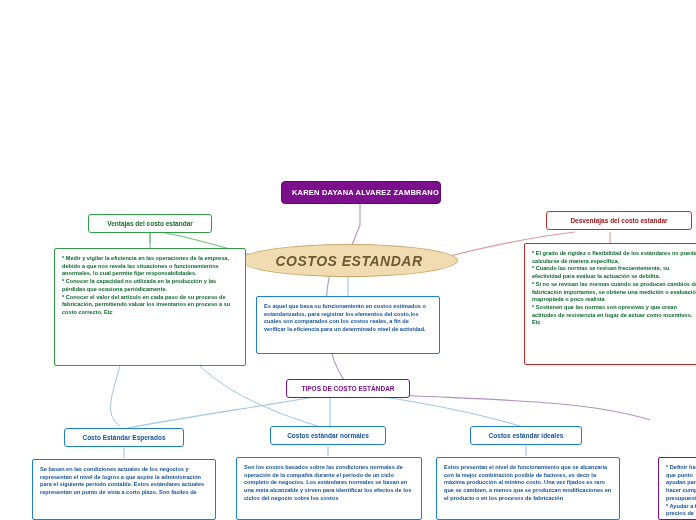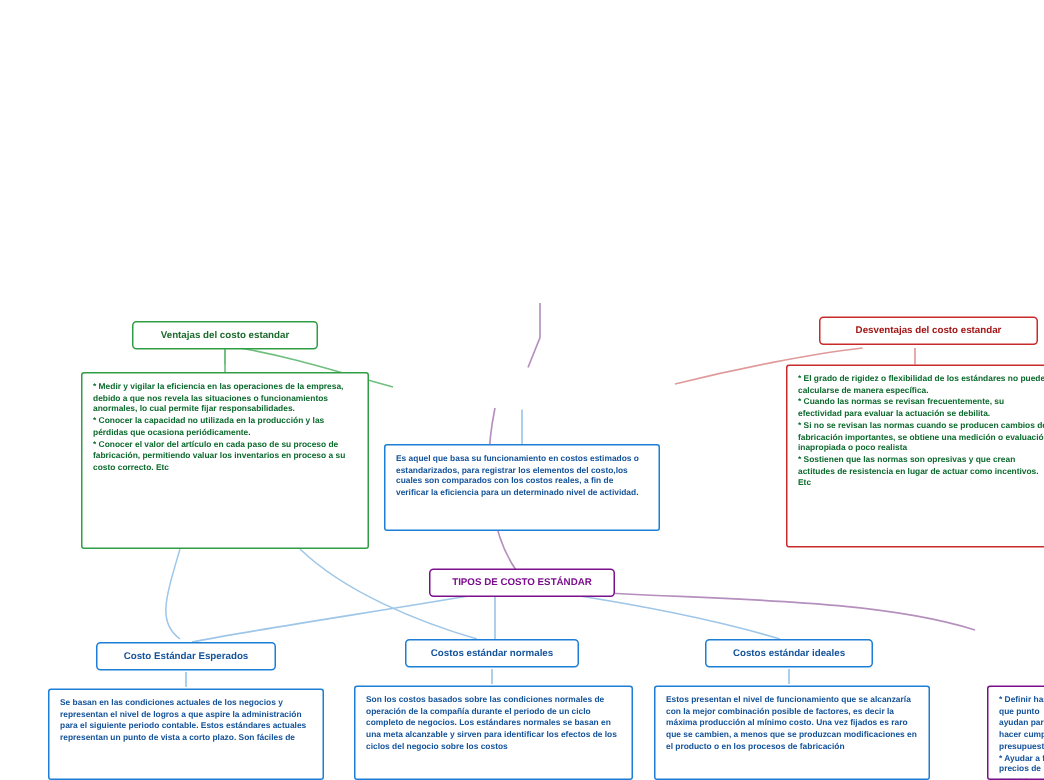--- a/index.html
+++ b/index.html
@@ -149,21 +149,27 @@
     <path d="M382 394 C470 400 580 398 650 420" stroke="#b58fbd" stroke-width="1.1" fill="none"></path>
 
     <path d="M124 448 L124 458" stroke="#9ec6e8" stroke-width="1.1" fill="none"></path>
     <path d="M328 446 L328 456" stroke="#9ec6e8" stroke-width="1.1" fill="none"></path>
     <path d="M526 446 L526 456" stroke="#9ec6e8" stroke-width="1.1" fill="none"></path>
 
     <path d="M120 366 C110 400 105 415 120 426" stroke="#9ec6e8" stroke-width="1" fill="none"></path>
     <path d="M200 366 C230 395 280 415 318 426" stroke="#9ec6e8" stroke-width="1" fill="none"></path>
   </svg>
 
-
+  <div class="node root-node" style="left:281px; top:181px; width:160px;">
+    <span>KAREN DAYANA ALVAREZ ZAMBRANO</span>
+  </div>
+
+  <div class="node central-oval" style="left:240px; top:244px; width:218px; height:33px;">
+    <span>COSTOS ESTANDAR</span>
+  </div>
 
   <div class="node pill pill-green" style="left:88px; top:214px; width:124px; height:19px;">
     <span>Ventajas del costo estandar</span>
   </div>
 
   <div class="node textbox tb-green" style="left:54px; top:248px; width:192px; height:118px;">
     <span class="tb-line" style="white-space:pre-line;">* Medir y vigilar la eficiencia en las operaciones de la empresa, debido a que nos revela las situaciones o funcionamientos anormales, lo cual permite fijar responsabilidades.
 * Conocer la capacidad no utilizada en la producción y las pérdidas que ocasiona periódicamente.
 * Conocer el valor del artículo en cada paso de su proceso de fabricación, permitiendo valuar los inventarios en proceso a su costo correcto. Etc</span>
   </div>

